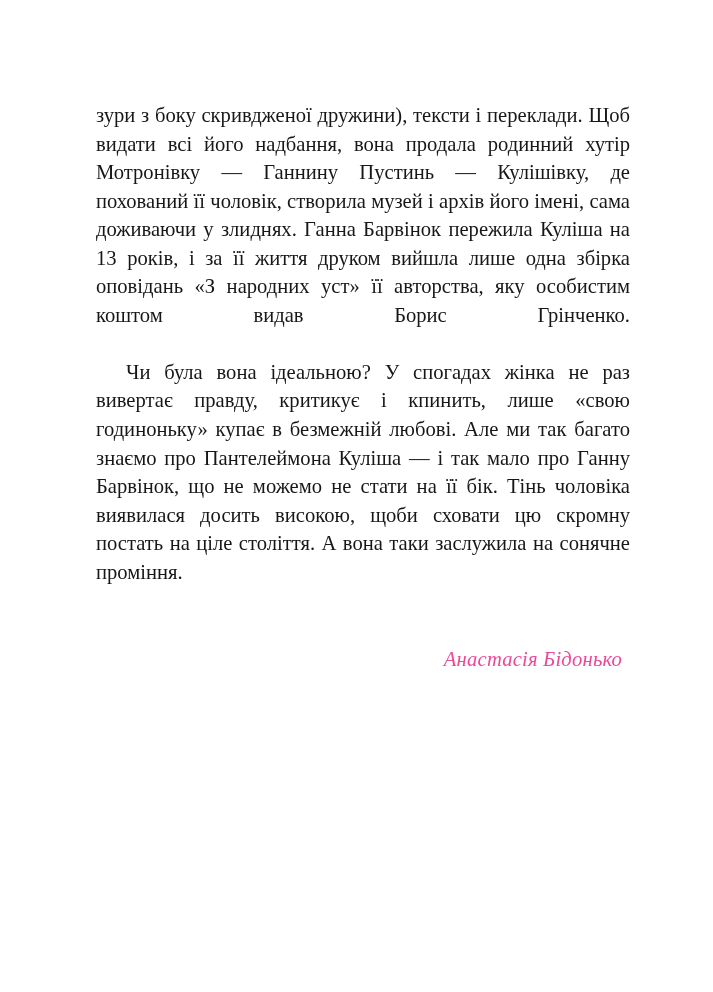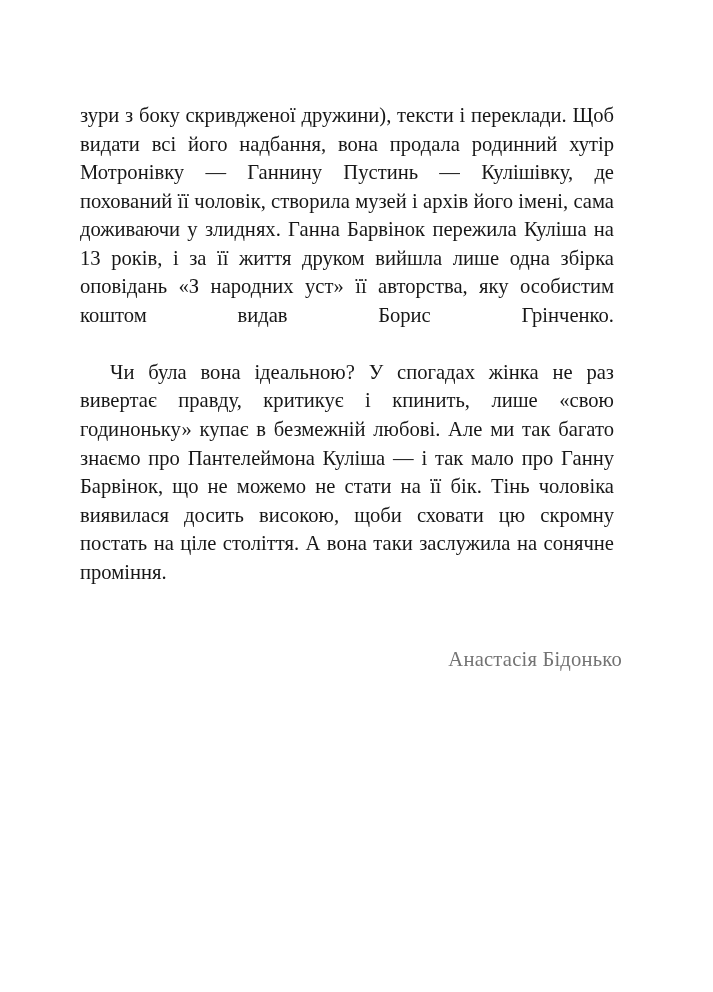--- a/index.html
+++ b/index.html
@@ -17,21 +17,21 @@
   }
   .page {
     position: relative;
     width: 713px;
     height: 992px;
     background: #ffffff;
     box-sizing: border-box;
   }
   .text-block {
     position: absolute;
-    left: 80px;
+    left: 96px;
     top: 101px;
     width: 534px;
   }
   p.para {
     margin: 0;
     padding: 0;
     font-size: 20.6px;
     line-height: 28.55px;
     text-align: justify;
     text-justify: inter-word;
@@ -54,21 +54,22 @@
     width: 100%;
   }
   .signature {
     position: absolute;
     left: 88px;
     top: 645px;
     width: 534px;
     text-align: right;
     font-size: 20.6px;
     line-height: 28.55px;
-    color: #737373;
+    font-style: italic;
+    color: #ec4899;
     letter-spacing: 0.2px;
   }
 </style>
 </head>
 <body style="background-color: rgb(255, 255, 255);">
 
 <div class="page">
 
   <div class="text-block">
     <p class="para first">зури з боку скривдженої дружини), тексти і переклади. Щоб видати всі його надбання, вона продала родинний хутір Мотронівку — Ганнину Пустинь — Кулішівку, де похований її чоловік, створила музей і архів його імені, сама доживаючи у злиднях. Ганна Барвінок пережила Куліша на 13 років, і за її життя друком вийшла лише одна збірка оповідань «З народних уст» її авторства, яку особистим коштом видав Борис Грінченко.</p>

